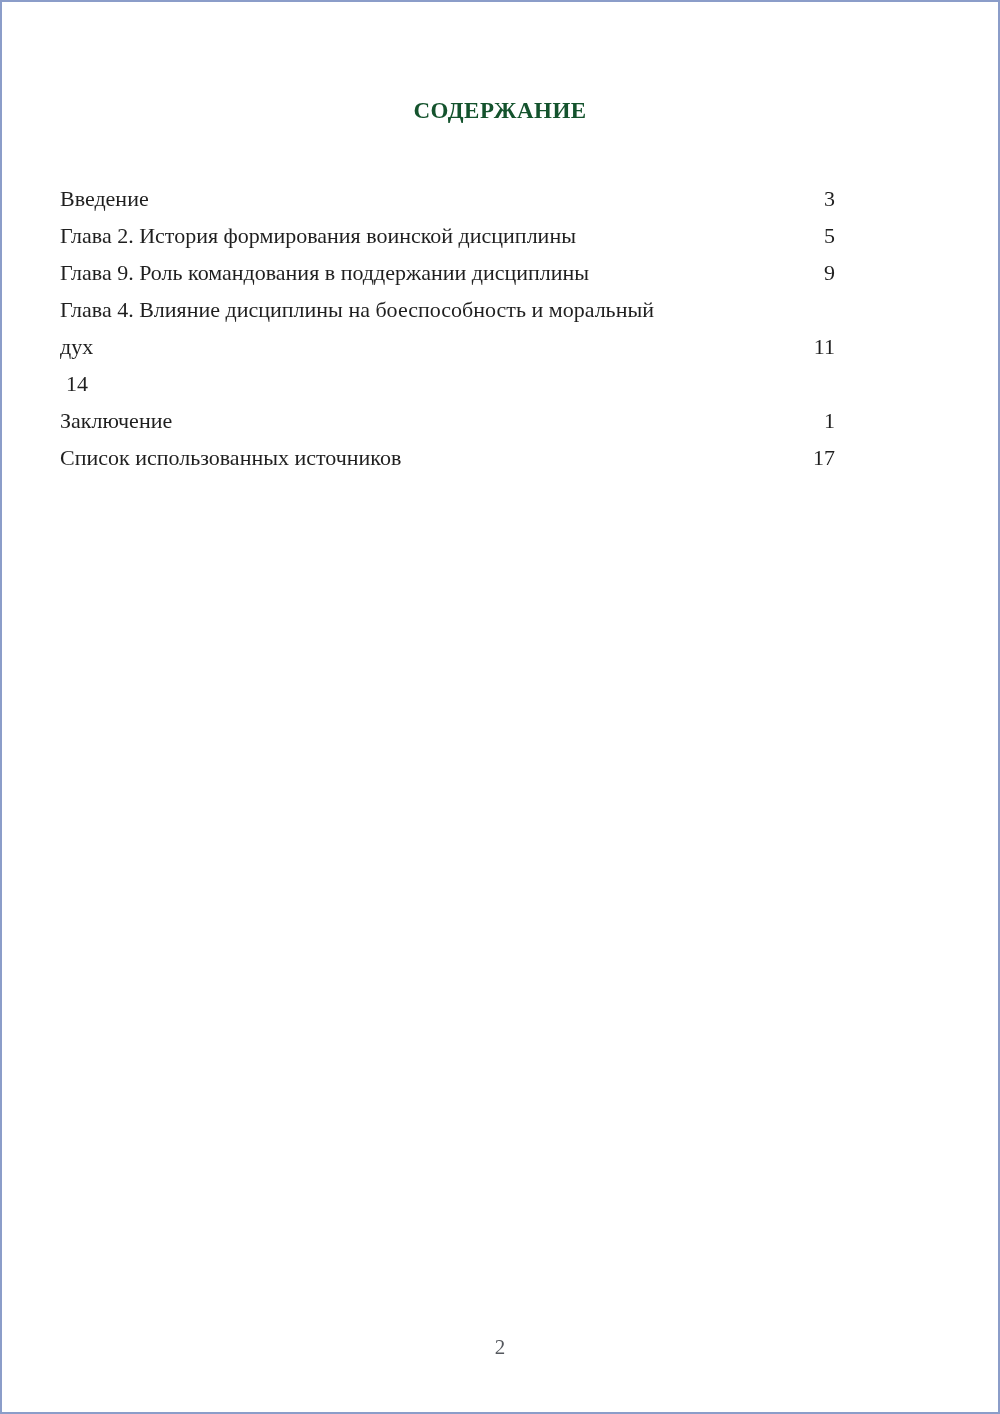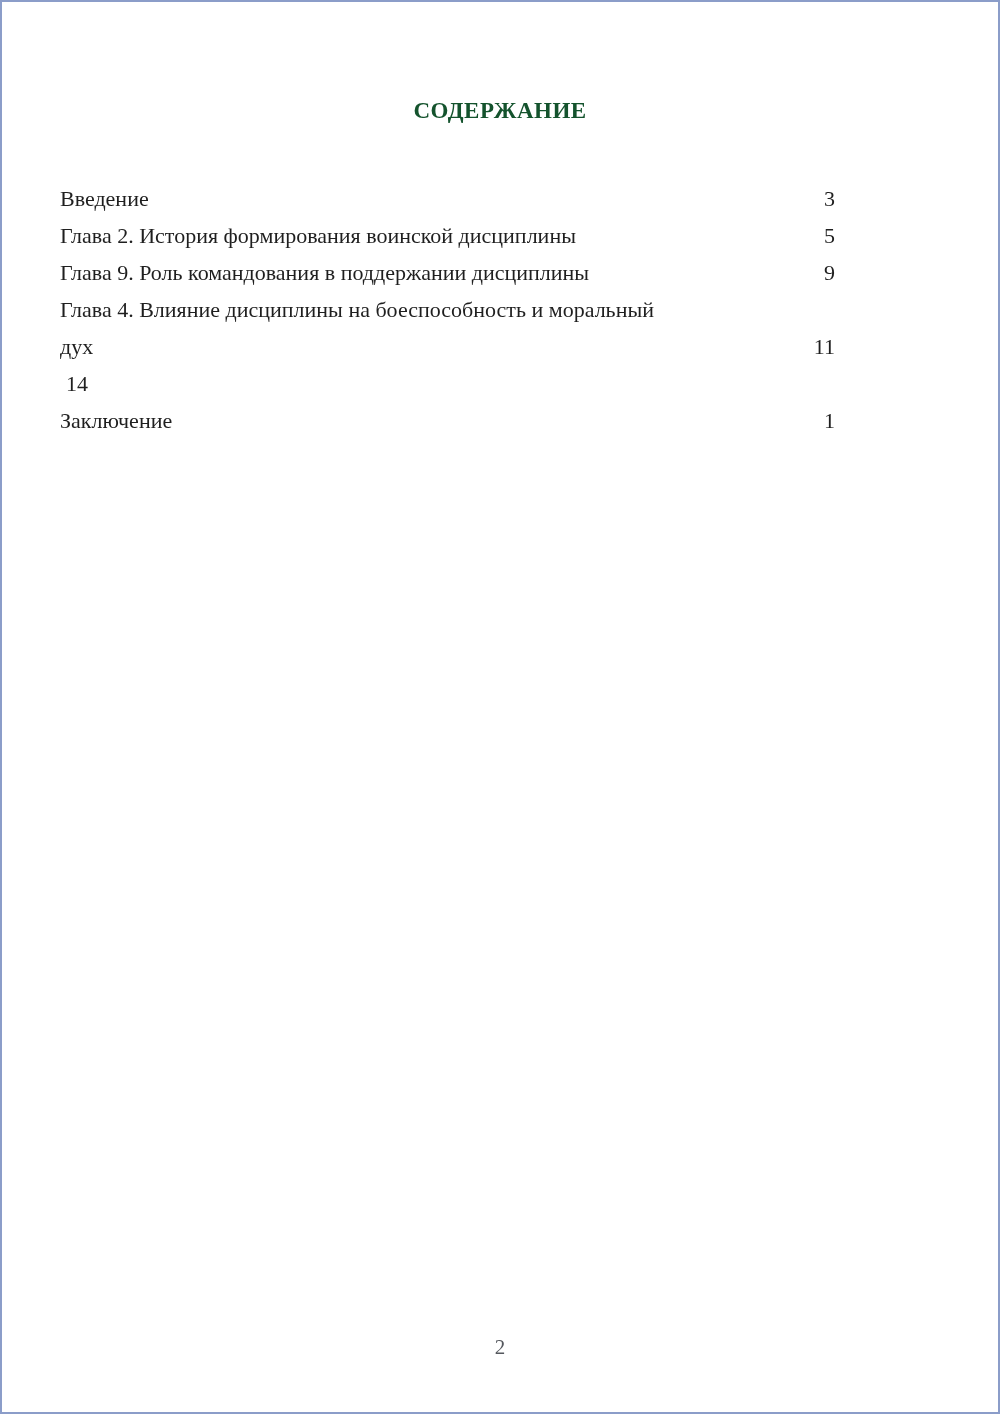--- a/index.html
+++ b/index.html
@@ -92,18 +92,22 @@
 
     <div class="toc-row">
       <span class="toc-page">14</span>
     </div>
 
     <div class="toc-row">
       <span class="toc-text">Заключение</span>
       <span class="toc-page">1</span>
     </div>
 
+    <div class="toc-row">
+      <span class="toc-text">Список использованных источников</span>
+      <span class="toc-page">17</span>
+    </div>
 
   </div>
 
   <div class="footer-page-number">2</div>
 
 </div>
 
 </body></html>

